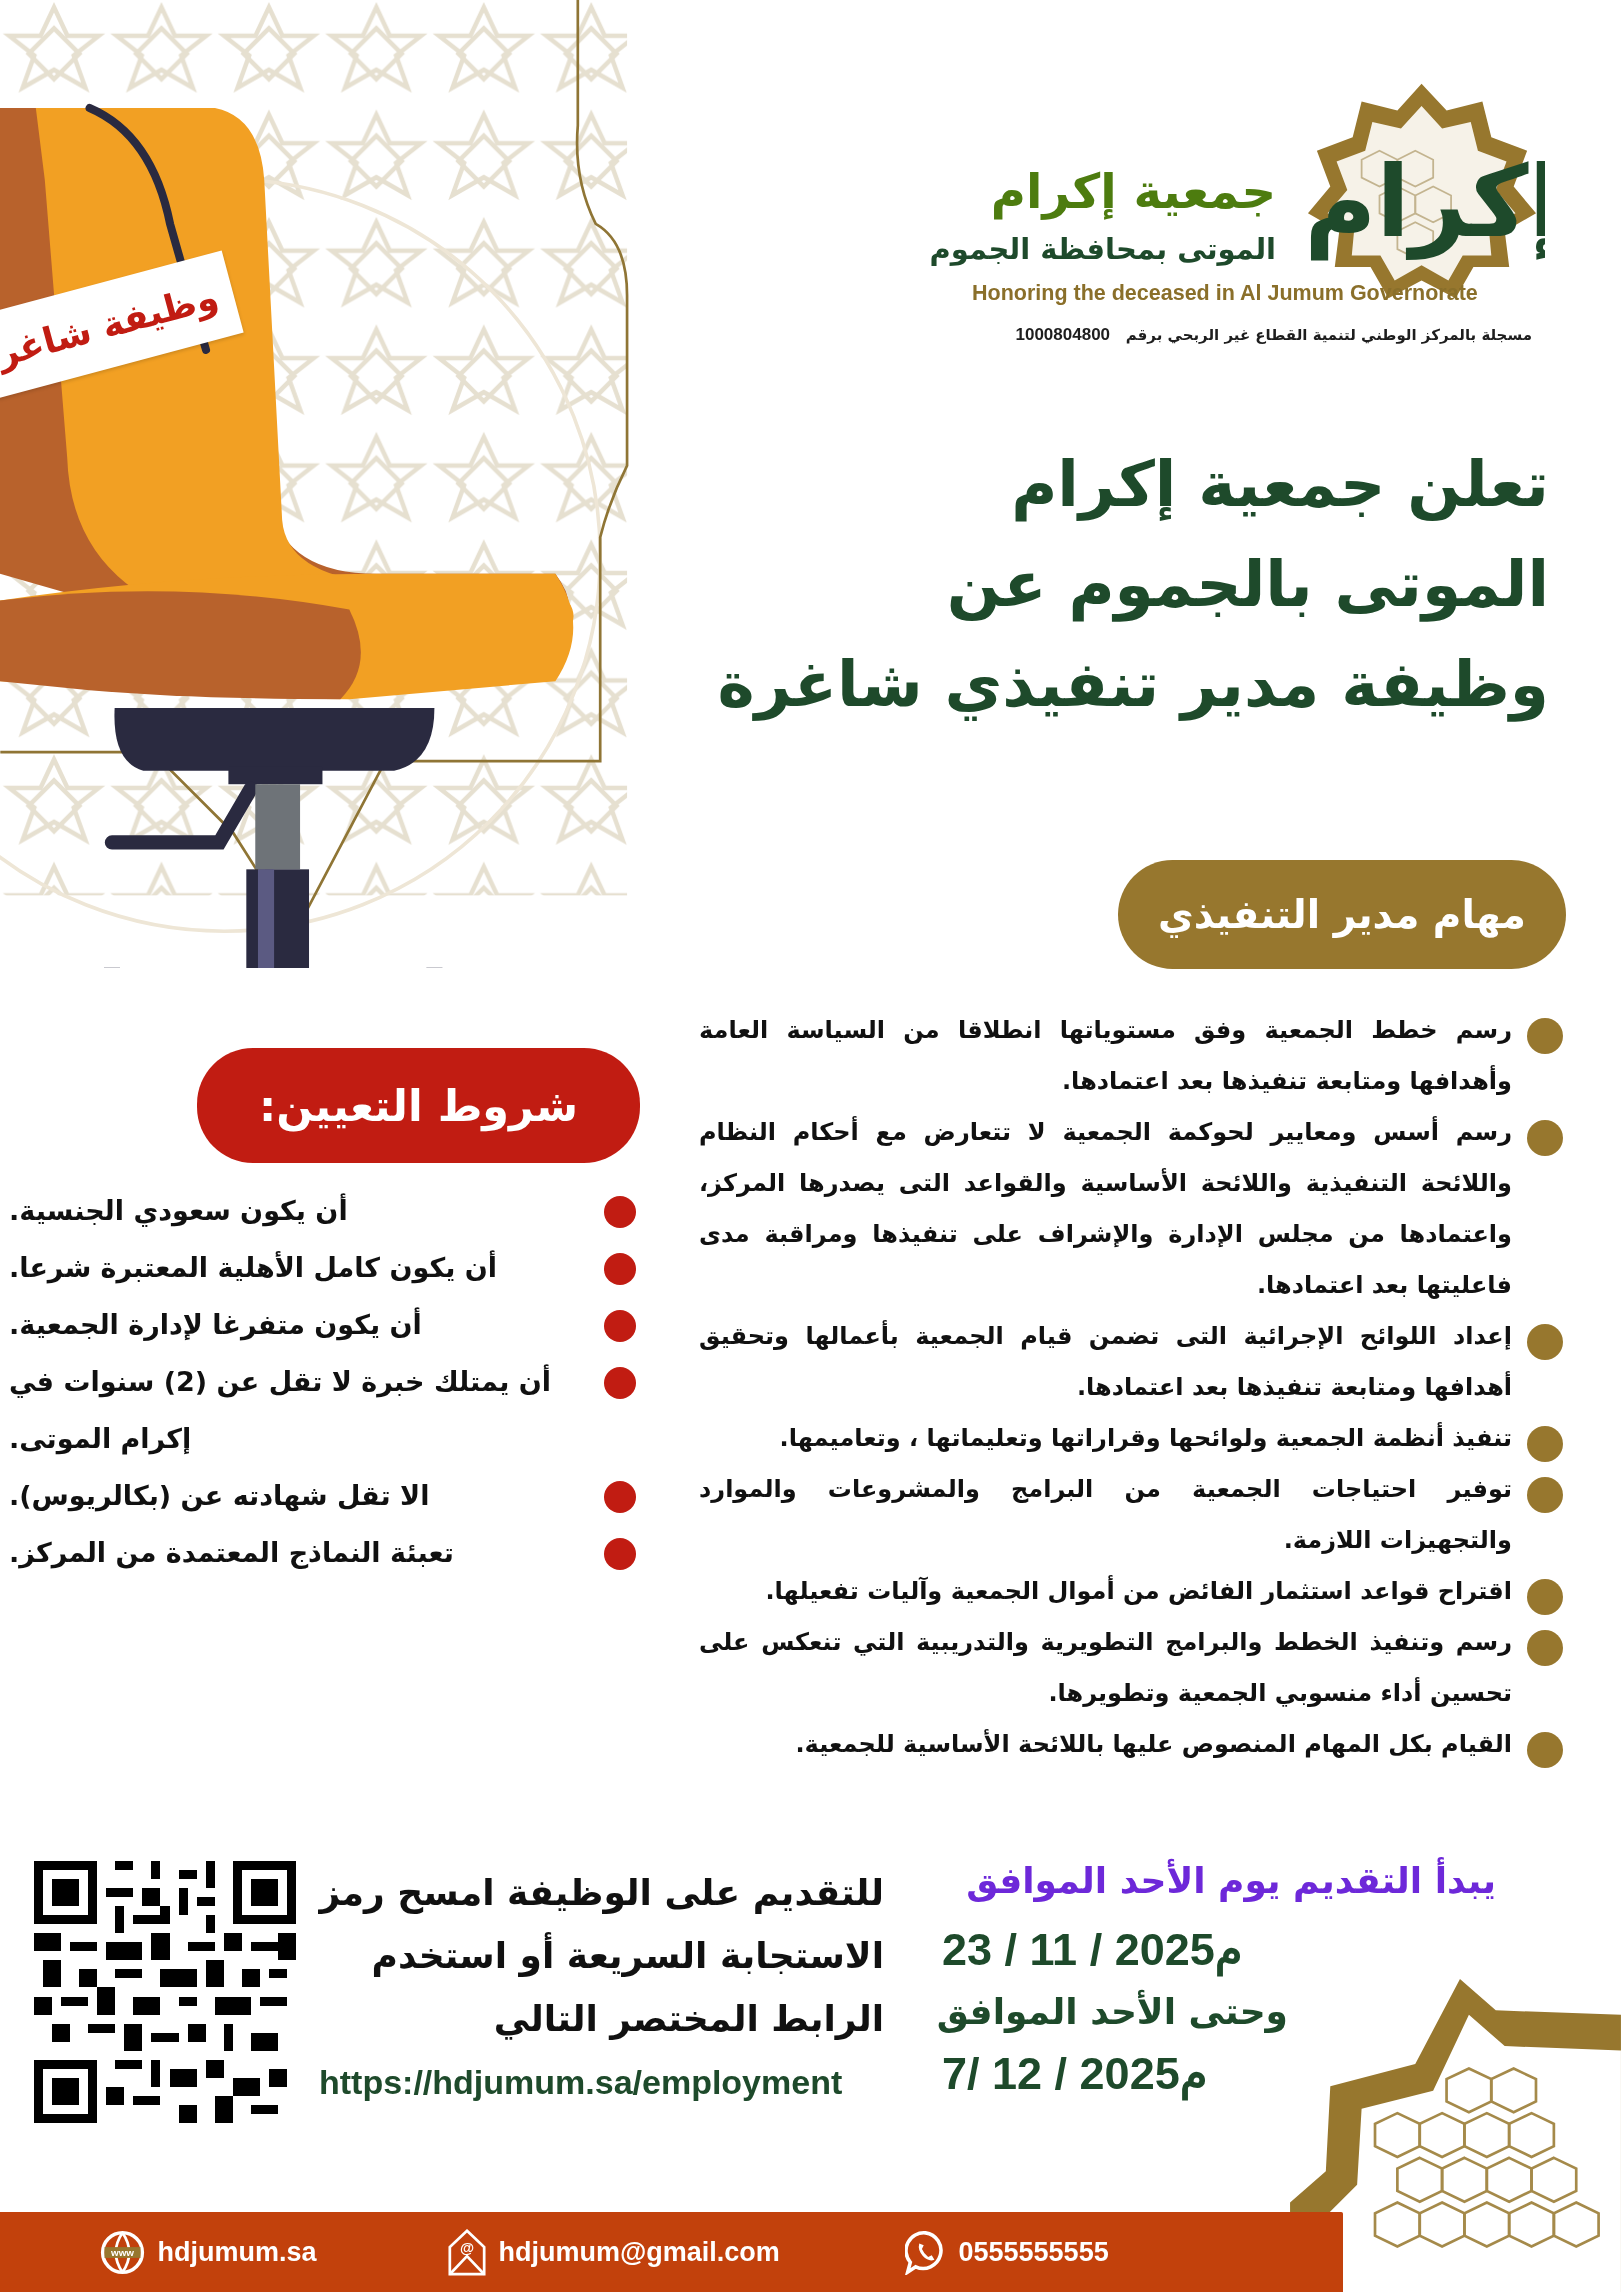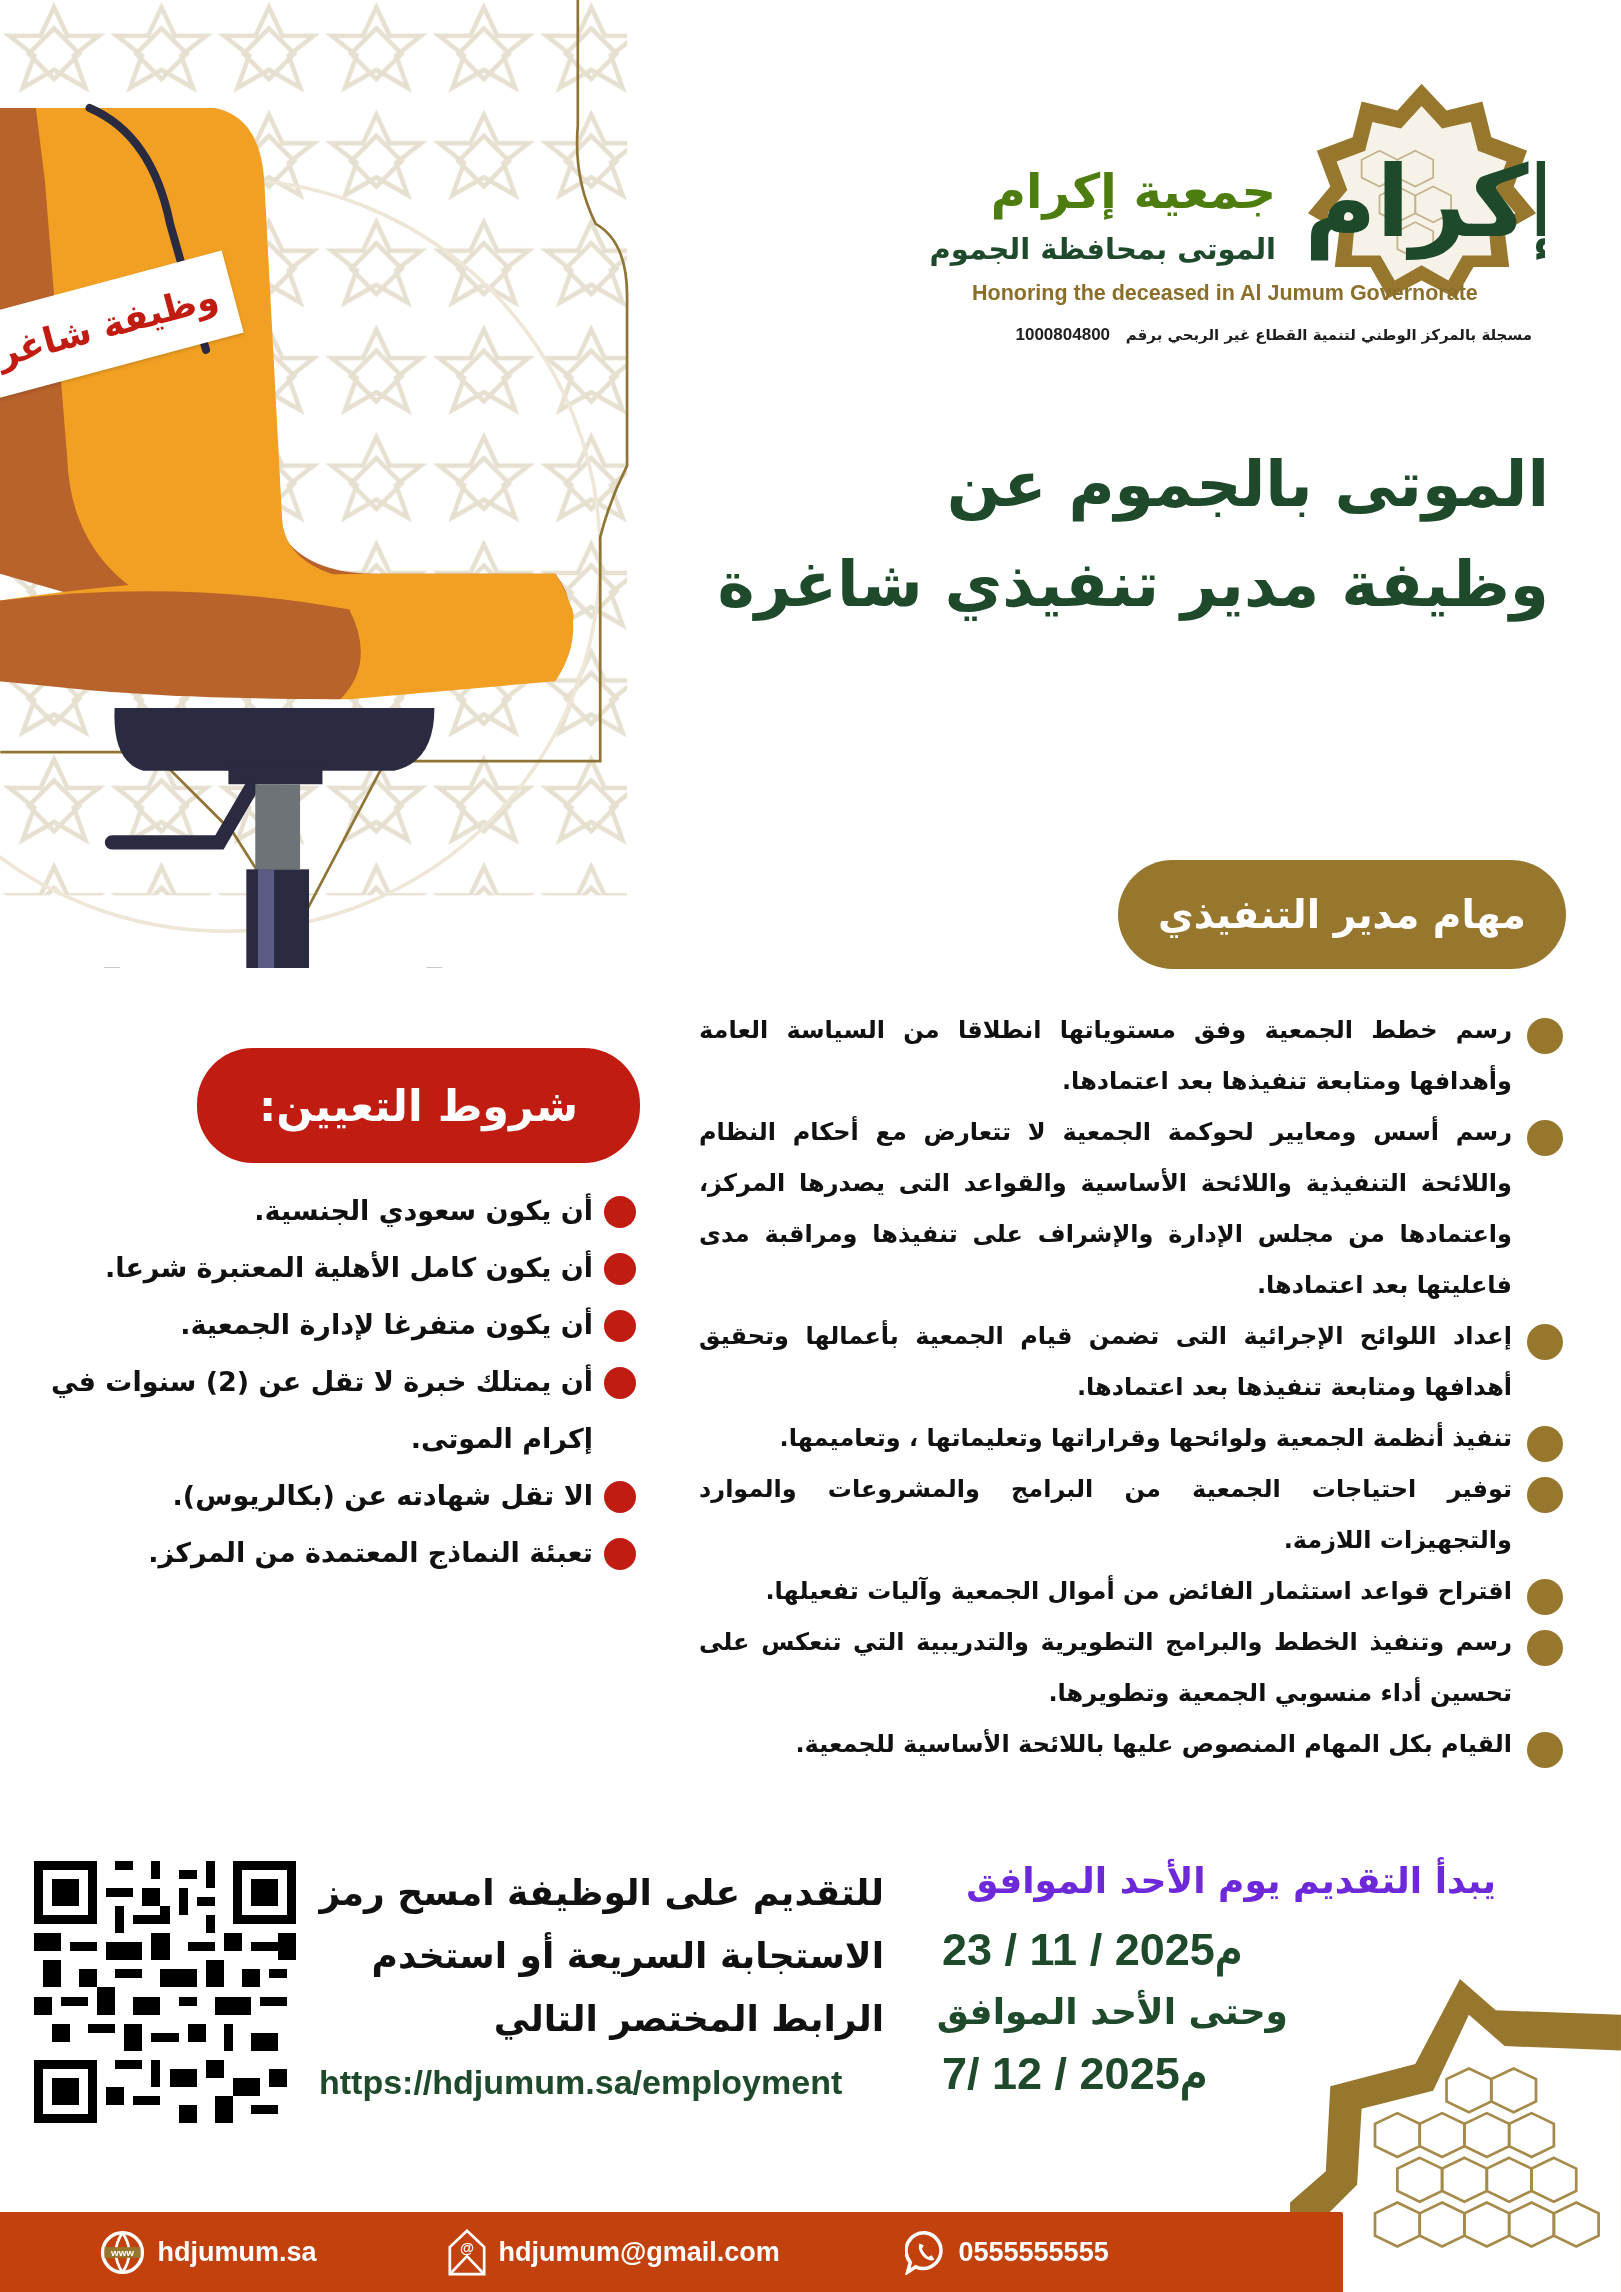--- a/index.html
+++ b/index.html
@@ -62,21 +62,21 @@
     position:absolute; right:0; top:12.5px; width:36px; height:36px;
     border-radius:50%; background:#97772e;
   }
   
   .conds {
     left:9px; top:1182px; width:627px; direction:rtl; margin:0; padding:0;
     list-style:none;
   }
   .conds li {
     position:relative; padding-right:43px; color:#111; font-weight:bold;
-    font-size:27px; line-height:57px; text-align:right;
+    font-size:27px; line-height:57px; text-align:left;
   }
   .conds li .dot {
     position:absolute; right:0; top:14.3px; width:32px; height:32px;
     border-radius:50%; background:#c11c12;
   }
   
   .qr { left:34px; top:1861px; width:262px; height:262px; }
   .apply-text {
     left:313px; top:1861px; width:571px; direction:rtl; text-align:right;
     color:#111; font-weight:bold; font-size:36px; line-height:63px;
@@ -182,20 +182,21 @@
 <div class="abs org-name">جمعية إكرام</div>
 <div class="abs org-sub">الموتى بمحافظة الجموم</div>
 <div class="abs org-en">Honoring the deceased in Al Jumum Governorate</div>
 <div class="abs org-reg">
   <span>مسجلة بالمركز الوطني لتنمية القطاع غير الربحي برقم</span>
   &nbsp;
   <span class="num">1000804800</span>
 </div>
 
 <div class="abs headline">
+  <div>تعلن جمعية إكرام</div>
   <div>الموتى بالجموم عن</div>
   <div>وظيفة مدير تنفيذي شاغرة</div>
 </div>
 
 <div class="abs pill-gold">
   <span>مهام مدير التنفيذي</span>
 </div>
 
 <ul class="abs tasks">
   <li><span class="dot"></span><span>رسم خطط الجمعية وفق مستوياتها انطلاقا من السياسة العامة وأهدافها ومتابعة تنفيذها بعد اعتمادها.</span></li>

